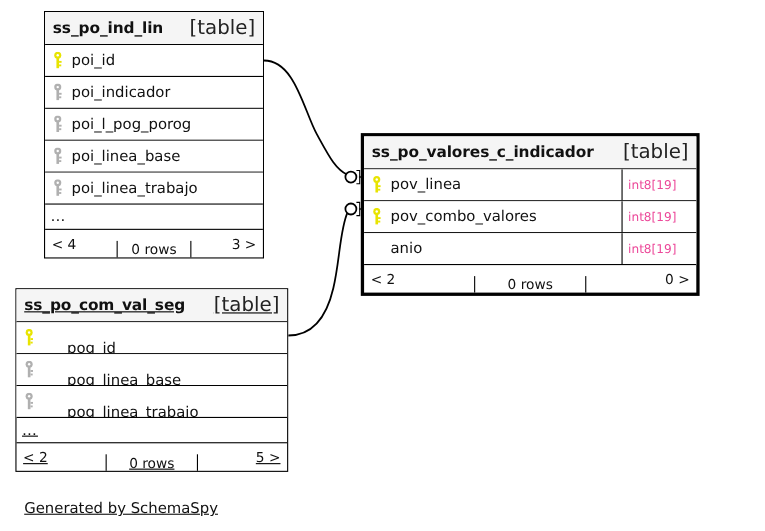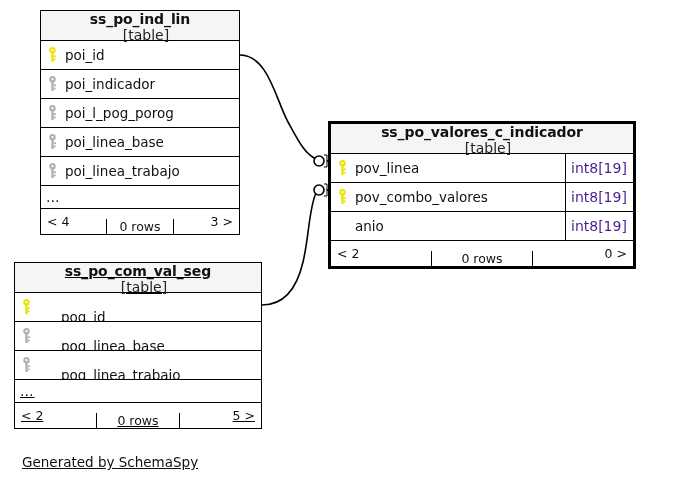--- a/index.html
+++ b/index.html
@@ -39,31 +39,30 @@
   }
   .tbl-header {
     background: #f5f5f5;
     border-bottom: 1.5px solid #000000;
     box-sizing: border-box;
     display: flex;
     align-items: center;
     justify-content: space-between;
     padding: 0 7px;
     height: 30px;
-    flex-direction: column;
   }
   .tbl-name {
     font-weight: bold;
     font-size: 14px;
     color: #111111;
     letter-spacing: -0.1px;
     white-space: nowrap;
   }
   .tbl-tag {
-    font-size: 14px;
+    font-size: 18px;
     color: #222222;
     white-space: nowrap;
     padding-left: 12px;
   }
   .col-row {
     display: flex;
     align-items: stretch;
     border-bottom: 1.5px solid #000000;
     box-sizing: border-box;
     height: 29px;
@@ -76,22 +75,22 @@
     min-width: 0;
     overflow: hidden;
   }
   .col-type {
     flex: 0 0 auto;
     border-left: 1.5px solid #000000;
     box-sizing: border-box;
     display: flex;
     align-items: center;
     padding: 0 5px;
-    font-size: 14px;
-    color: #4c1d95;
+    font-size: 11px;
+    color: #ec4899;
     white-space: nowrap;
   }
   .key-slot {
     width: 22px;
     flex: 0 0 22px;
     display: flex;
     align-items: center;
     justify-content: center;
   }
   .col-label {

